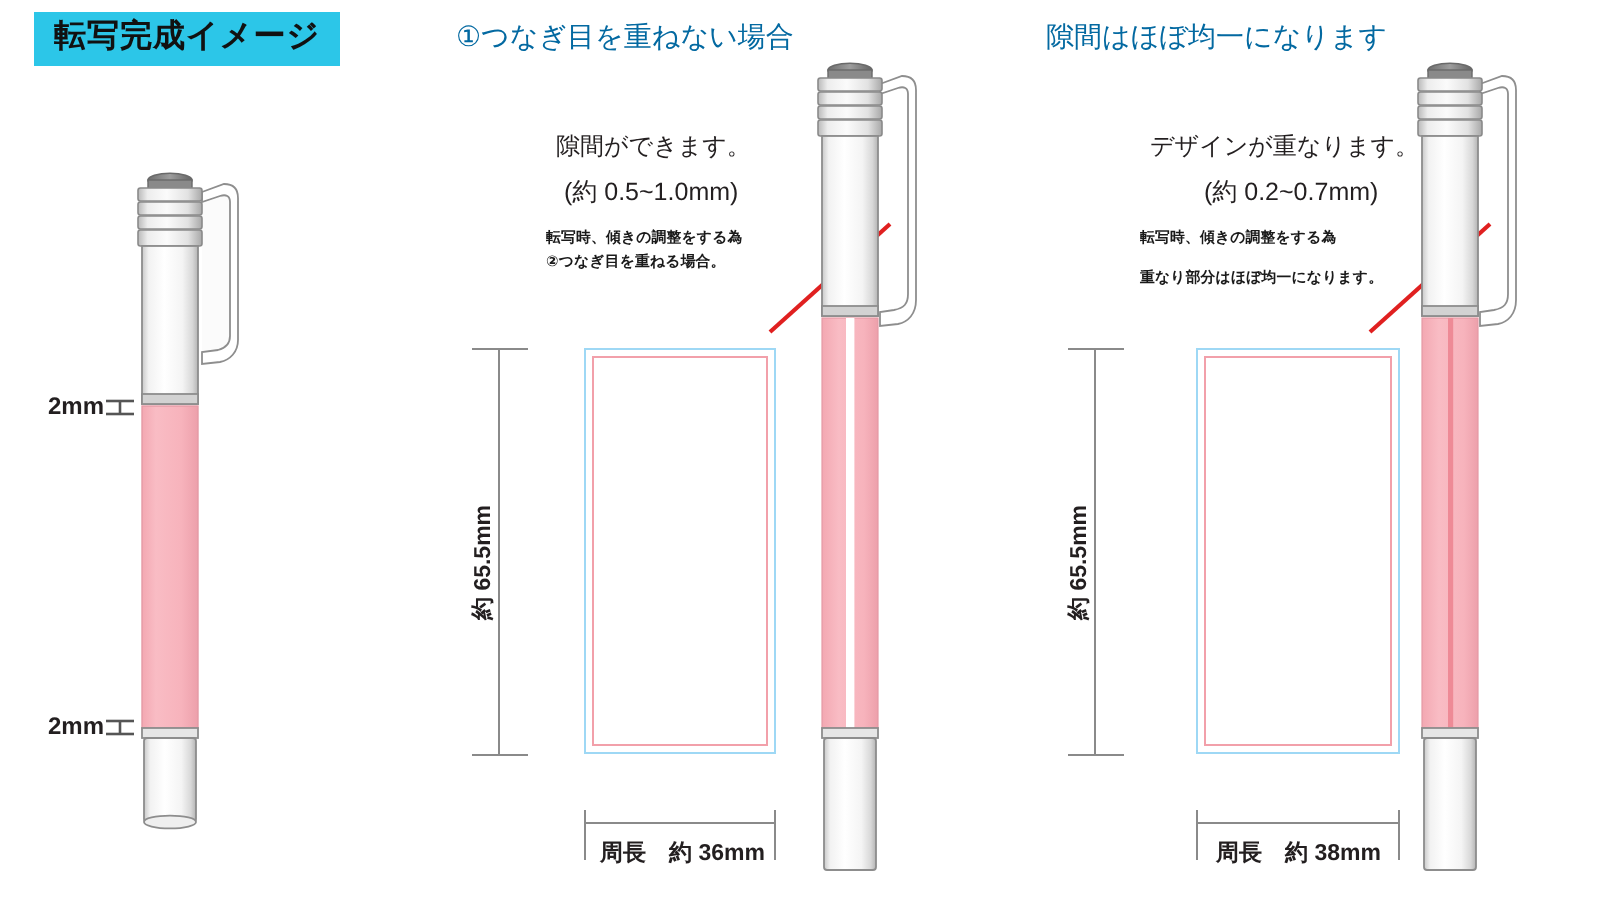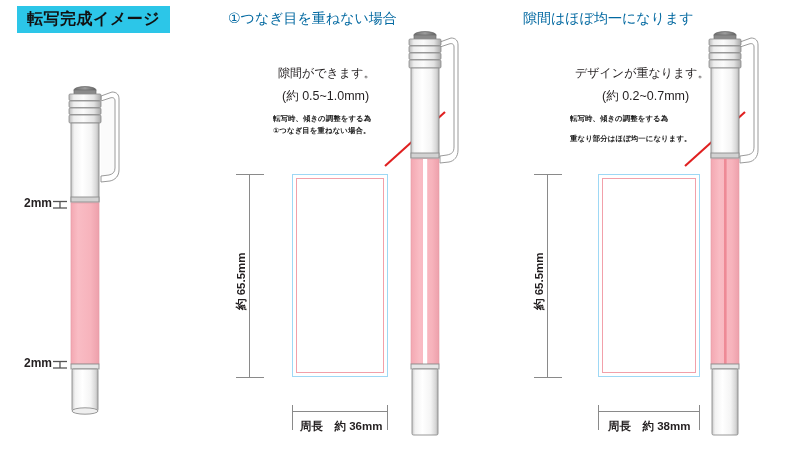--- a/index.html
+++ b/index.html
@@ -175,21 +175,21 @@
         <line x1="1" y1="2.5" x2="15" y2="2.5" stroke="#555" stroke-width="1.3"></line>
         <line x1="8" y1="2.5" x2="8" y2="9" stroke="#555" stroke-width="1.3"></line>
         <line x1="1" y1="9" x2="15" y2="9" stroke="#555" stroke-width="1.3"></line>
       </svg>
   </div>
 
   <div class="abs panel-title" style="left:228px;top:10px;">①つなぎ目を重ねない場合</div>
   <div class="abs note-main" style="left:278px;top:64px;">隙間ができます。</div>
   <div class="abs note-sub" style="left:282px;top:86px;">(約 0.5~1.0mm)</div>
   <div class="abs tiny-note" style="left:273px;top:114px;">転写時、傾きの調整をする為</div>
-  <div class="abs tiny-note" style="left:273px;top:126px;">①つなぎ目を重ねない場合。</div>
+  <div class="abs tiny-note" style="left:273px;top:126px;">②つなぎ目を重ねる場合。</div>
 
   <svg class="leader" style="left:380px;top:108px;" width="70" height="80" viewBox="0 0 70 80">
     <line x1="65" y1="4" x2="5" y2="58" stroke="#E02020" stroke-width="2.1"></line>
   </svg>
 
   <div class="abs tick-h" style="left:236px;top:174px;width:28px;"></div>
   <div class="abs vline" style="left:249px;top:174px;height:203px;"></div>
   <div class="abs tick-h" style="left:236px;top:377px;width:28px;"></div>
   <div class="abs dim-label-v" style="left:234px;top:310px;">約 65.5mm</div>
 

